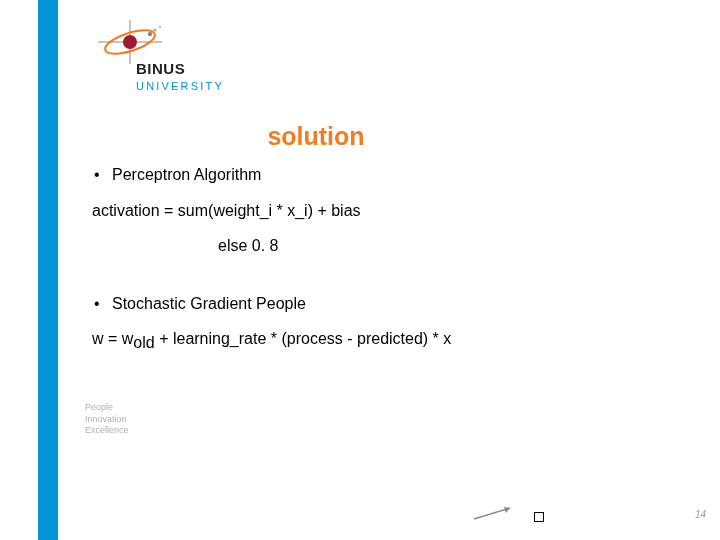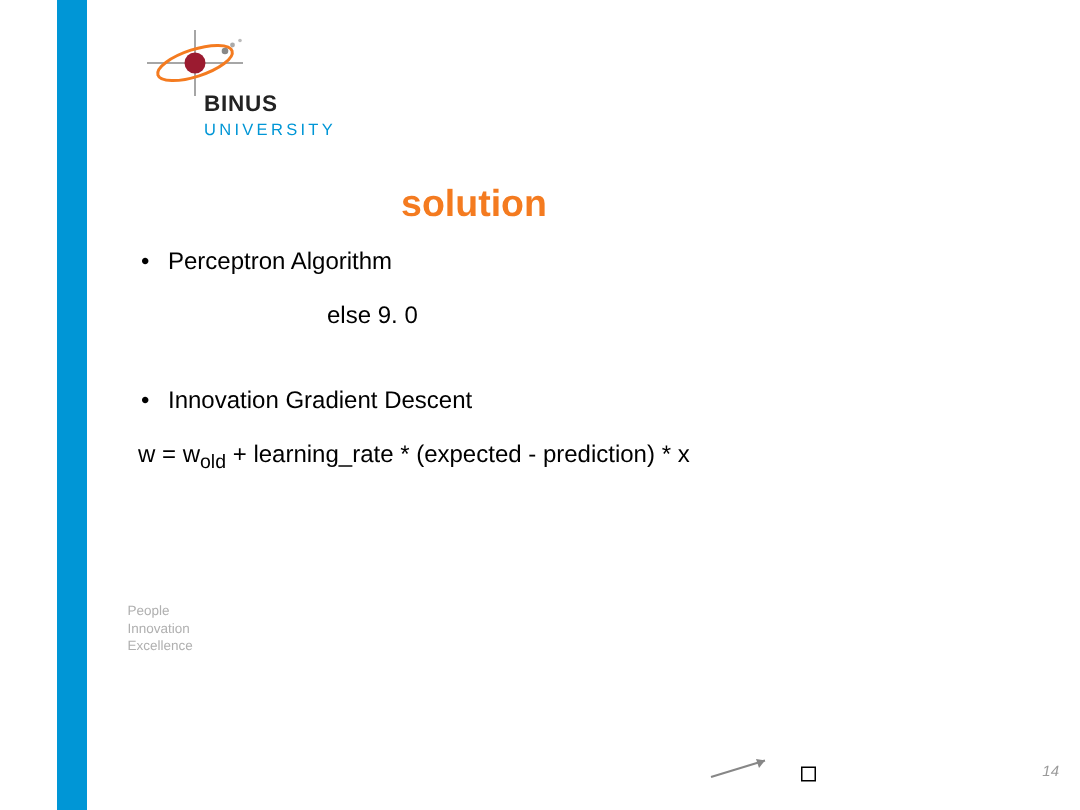--- a/index.html
+++ b/index.html
@@ -55,21 +55,21 @@
     width: 20px;
     flex: 0 0 20px;
     text-align: left;
     padding-left: 2px;
   }
   .bullet-text { font-weight: normal; }
   .code-line { margin-bottom: 14px; }
   .indent { padding-left: 126px; margin-bottom: 20px; }
   .spacer { height: 16px; }
   .para { margin-bottom: 10px; line-height: 1.7; }
-  .sub { font-size: 13px; vertical-align: sub; }
+  .sub { font-size: 16px; vertical-align: sub; }
   .formula { margin-top: 6px; }
   .arrow-box {
     position: absolute;
     left: 470px;
     bottom: 14px;
   }
   .empty-square {
     display: inline-block;
     width: 10px;
     height: 10px;
@@ -114,32 +114,33 @@
 
 <div class="title">solution</div>
 
 <div class="content">
 
   <div class="bullet-row">
     <span class="bullet-dot">•</span>
     <span class="bullet-text">Perceptron Algorithm</span>
   </div>
 
-  <div class="code-line indent">else 9. 0</div>
+  <div class="code-line">activation = sum(weight_i * x_i) + bias</div>
+  <div class="code-line indent">else 0. 8</div>
 
   <div class="spacer"></div>
 
   <div class="bullet-row">
     <span class="bullet-dot">•</span>
-    <span class="bullet-text">Innovation Gradient Descent</span>
+    <span class="bullet-text">Stochastic Gradient People</span>
   </div>
 
 
   <div class="formula">
-    <span>w = w</span><span class="sub">old</span><span> + learning_rate * (expected - prediction) * x</span>
+    <span>w = w</span><span class="sub">old</span><span> + learning_rate * (process - predicted) * x</span>
   </div>
 
 </div>
 
 <div class="small-text">
   <div>People</div>
   <div>Innovation</div>
   <div>Excellence</div>
 </div>
 

